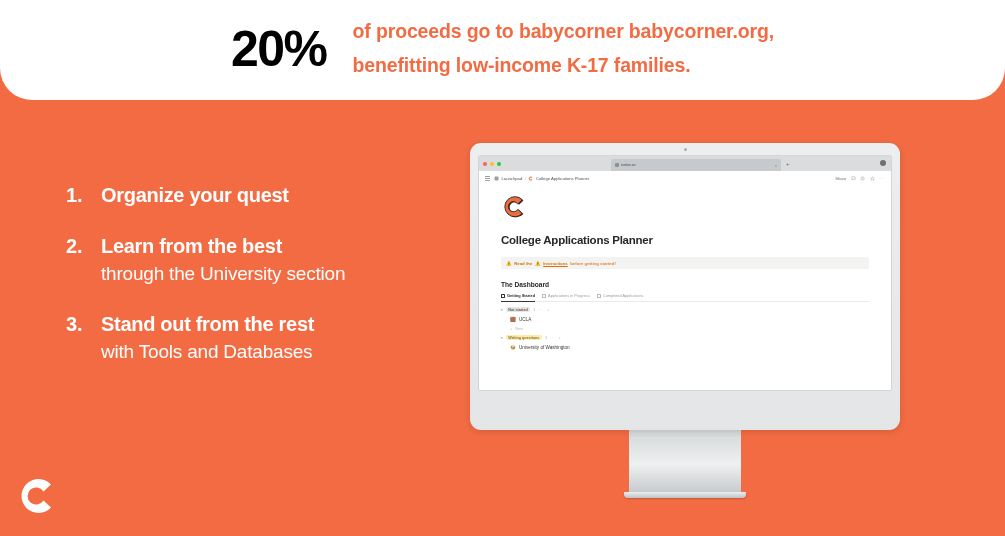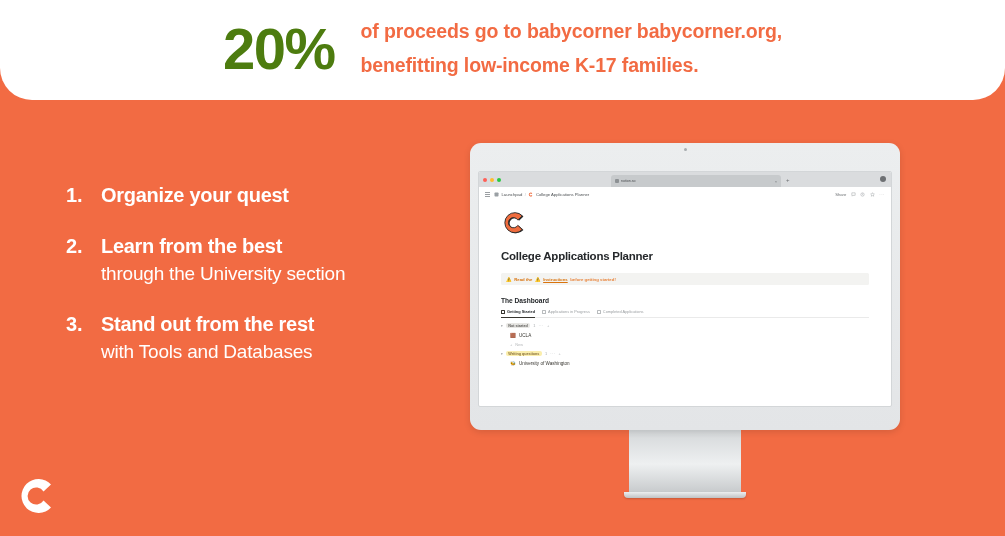--- a/index.html
+++ b/index.html
@@ -18,21 +18,21 @@
     border-bottom-left-radius: 32px;
     border-bottom-right-radius: 32px;
     display: flex; align-items: center; justify-content: center;
   }
   .banner-inner {
     display: flex; align-items: center;
     gap: 26px;
     padding-top: 38px;
   }
   .banner-pct {
-    font-size: 58px; font-weight: 800; color: #4d7c0f;
+    font-size: 50px; font-weight: 800; color: #000000;
     letter-spacing: -1.5px; line-height: 1;
     font-family: "Liberation Sans", sans-serif;
   }
   .banner-lines { color: #F26B43; font-weight: 800; font-size: 19.5px; line-height: 1.72; letter-spacing: -0.15px; }
 
   
   .list {
     position: absolute; left: 66px; top: 182px; width: 390px;
     color: #ffffff;
   }
@@ -47,21 +47,21 @@
     position: absolute; left: 13px; bottom: 18px;
     width: 44px; height: 44px;
   }
 
   
   .imac { position: absolute; left: 470px; top: 143px; width: 430px; }
   .monitor {
     width: 430px; height: 287px;
     background: linear-gradient(180deg,#eceeef 0%,#e3e5e7 100%);
     border-radius: 11px;
-    padding: 28px 8px 0 8px;
+    padding: 12px 8px 0 8px;
     box-shadow: 0 2px 7px rgba(0,0,0,.12);
     position: relative;
   }
   .cam { position: absolute; left: 50%; top: 5px; width: 3px; height: 3px;
          margin-left: -1.5px; border-radius: 50%; background: #a9adb0; }
   .screen {
     width: 414px; height: 236px; background: #fff;
     border: 1px solid #d3d6d8; border-radius: 2px;
     overflow: hidden; position: relative;
   }

